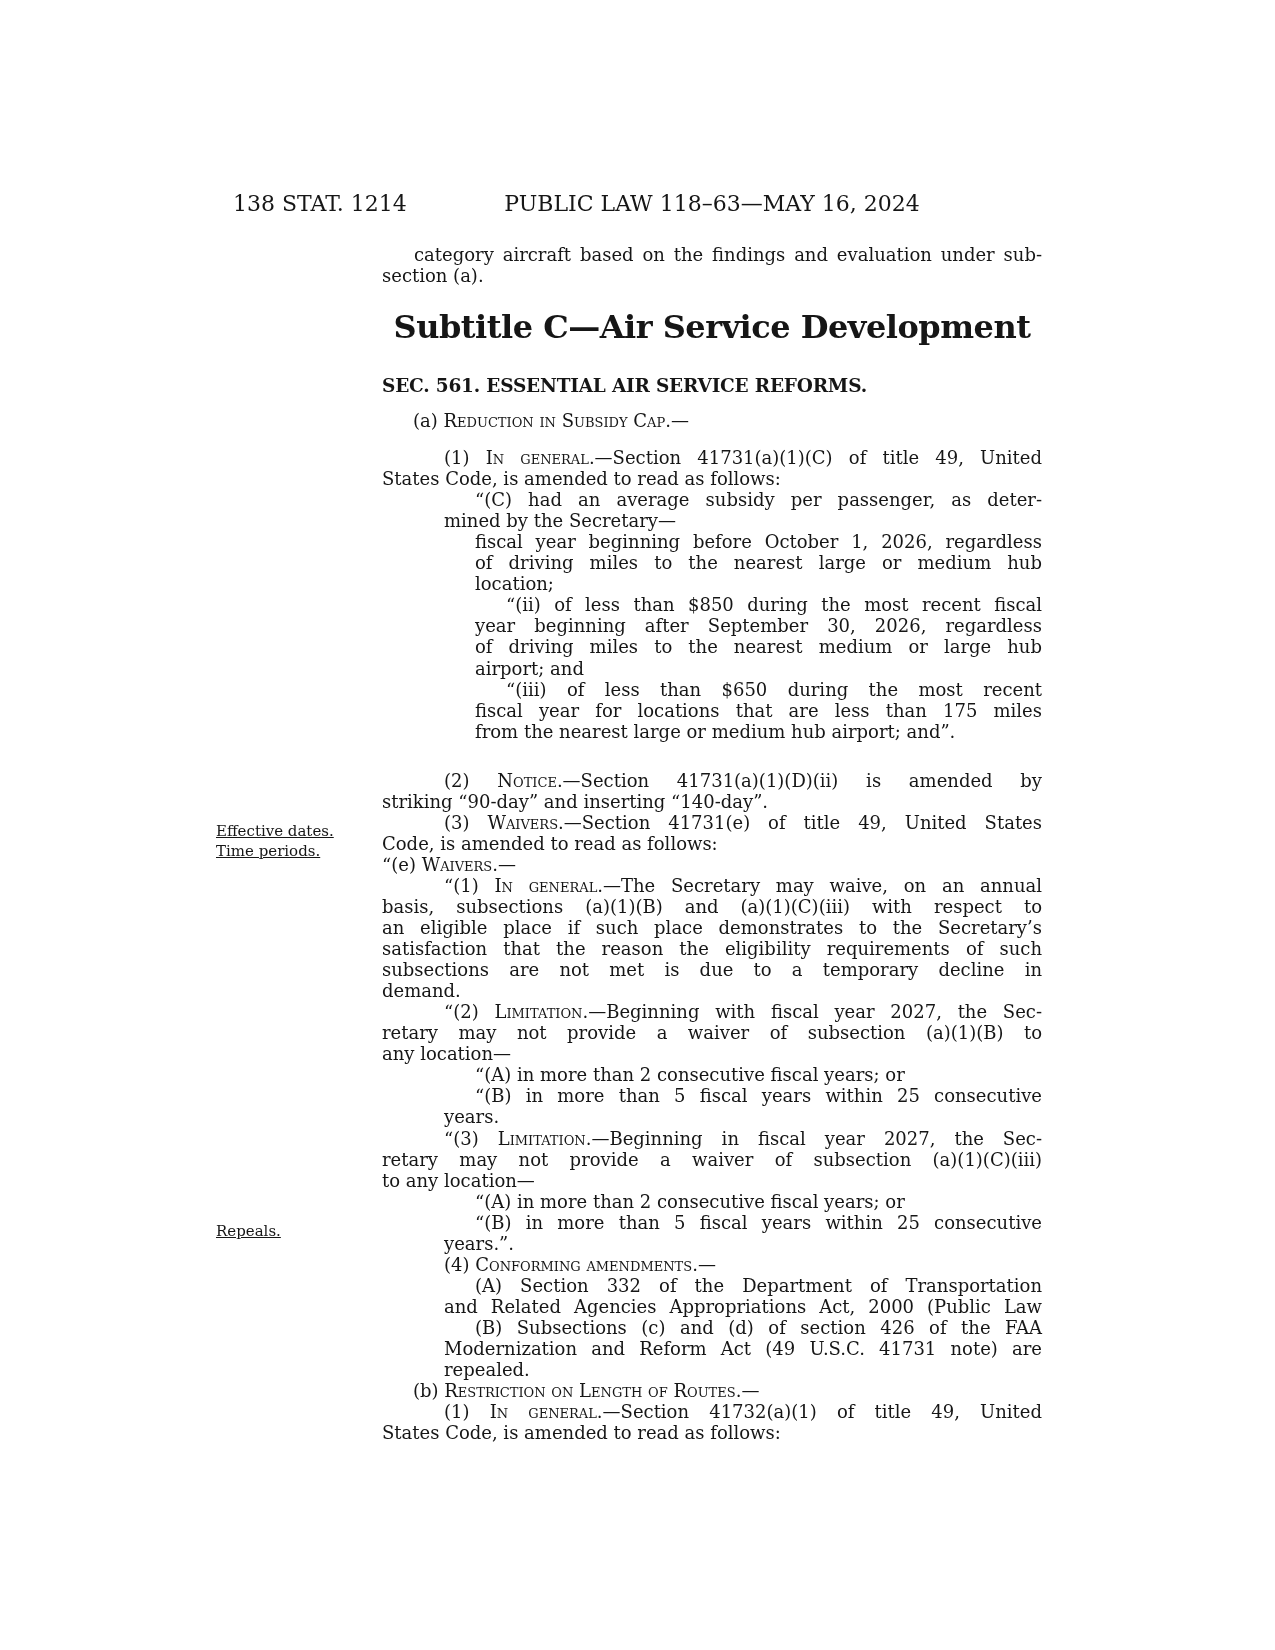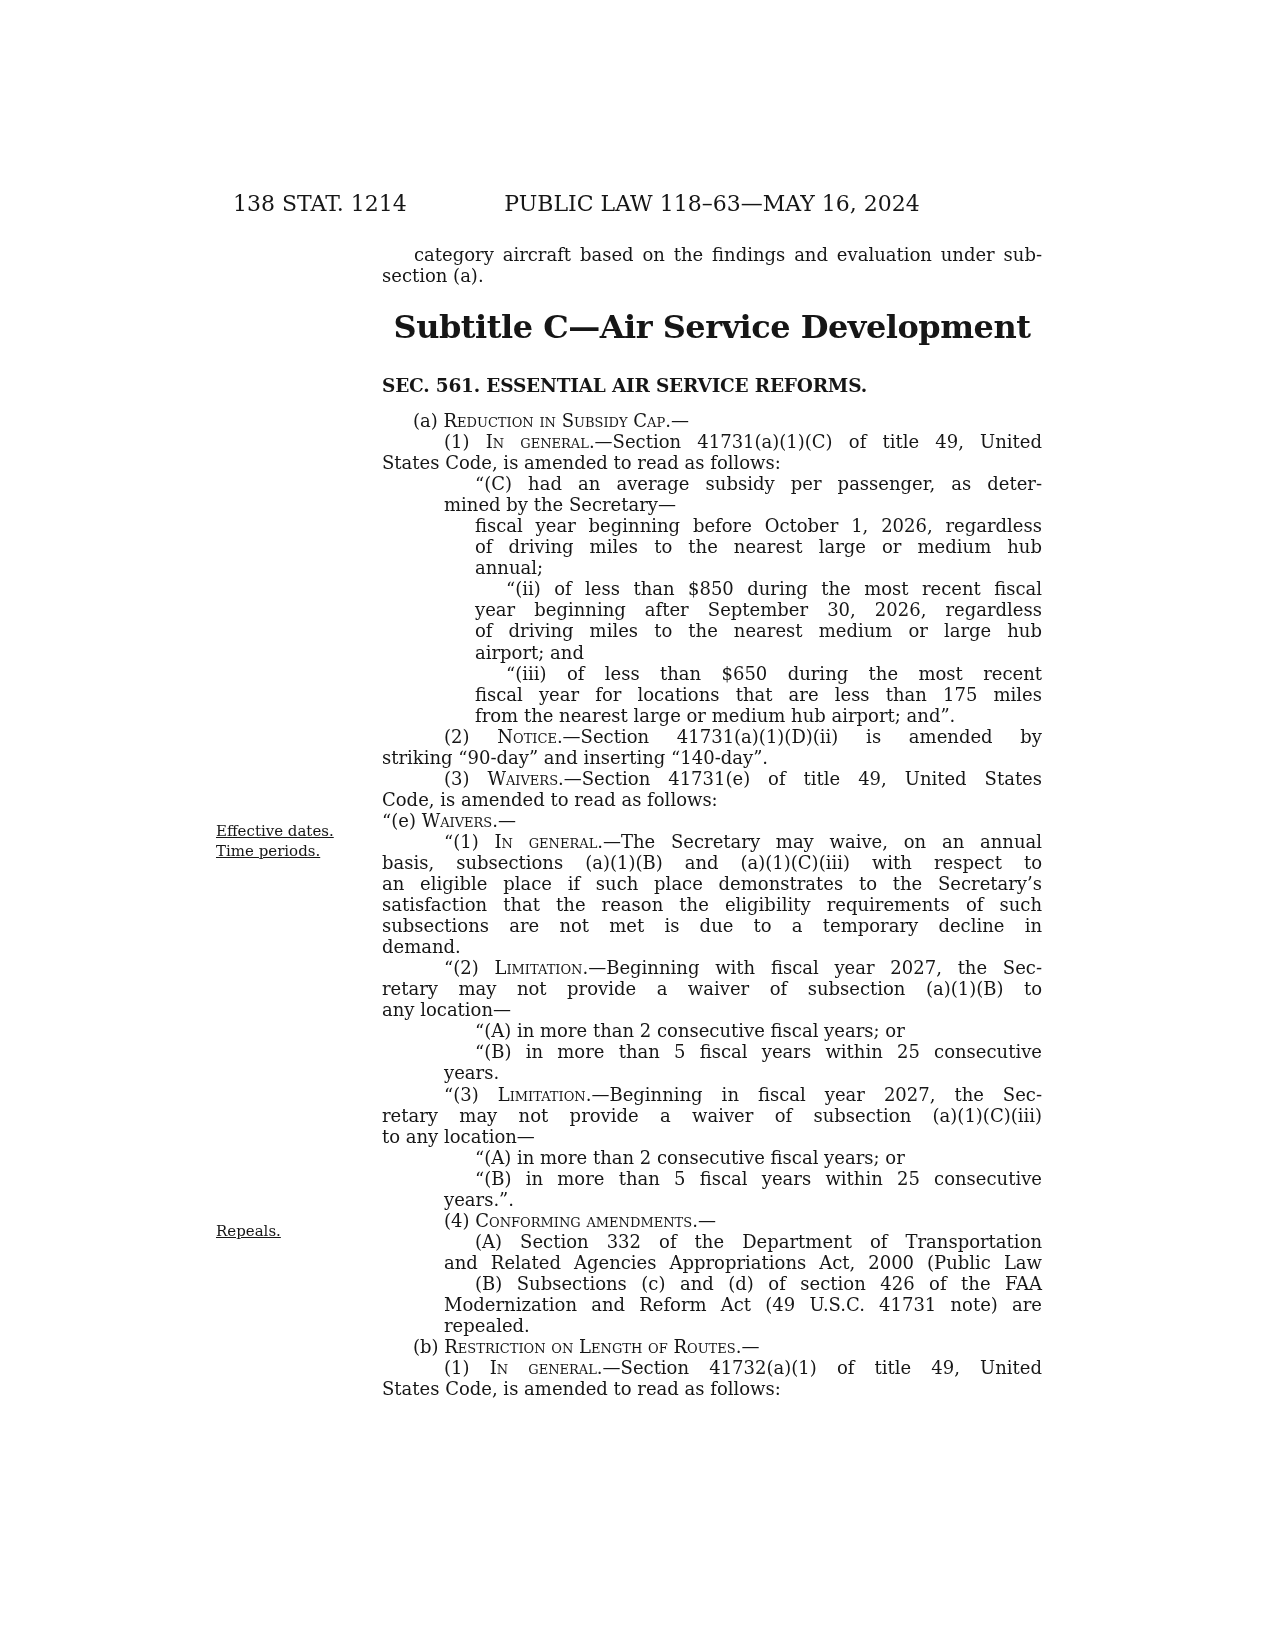--- a/index.html
+++ b/index.html
@@ -60,35 +60,35 @@
 <div id="intro-lines" class="abs">
     <div class="tline j" style="padding-left: 0px; margin-left: 32px;"><span>category aircraft based on the findings and evaluation under sub-</span></div>
     <div class="tline l" style="padding-left: 0px;"><span>section (a).</span></div>
   </div>
 
 <div id="subtitle-heading" class="abs">Subtitle C—Air Service Development</div>
 <div id="section-heading" class="abs">SEC. 561. ESSENTIAL AIR SERVICE REFORMS.</div>
 
 <div id="body-lines" class="abs">
     <div class="tline l" style="padding-left: 31px;"><span>(a) </span><span class="sc">Reduction in Subsidy Cap</span><span>.—</span></div>
-    <div class="tline j" style="padding-left: 62px;"><span>(1) </span><span class="sc">In general</span><span>.—Section 41731(a)(1)(C) of title 49, United</span></div>
+    <div class="tline j" style="padding-left: 62px; margin-top: 16px;"><span>(1) </span><span class="sc">In general</span><span>.—Section 41731(a)(1)(C) of title 49, United</span></div>
     <div class="tline l" style="padding-left: 0px;"><span>States Code, is amended to read as follows:</span></div>
     <div class="tline j" style="padding-left: 93px;"><span>“(C) had an average subsidy per passenger, as deter-</span></div>
     <div class="tline l" style="padding-left: 62px;"><span>mined by the Secretary—</span></div>
     <div class="tline j" style="padding-left: 93px;"><span>fiscal year beginning before October 1, 2026, regardless</span></div>
     <div class="tline j" style="padding-left: 93px;"><span>of driving miles to the nearest large or medium hub</span></div>
-    <div class="tline l" style="padding-left: 93px;"><span>annual;</span></div>
+    <div class="tline l" style="padding-left: 93px;"><span>location;</span></div>
     <div class="tline j" style="padding-left: 124px;"><span>“(ii) of less than $850 during the most recent fiscal</span></div>
     <div class="tline j" style="padding-left: 93px;"><span>year beginning after September 30, 2026, regardless</span></div>
     <div class="tline j" style="padding-left: 93px;"><span>of driving miles to the nearest medium or large hub</span></div>
     <div class="tline l" style="padding-left: 93px;"><span>airport; and</span></div>
     <div class="tline j" style="padding-left: 124px;"><span>“(iii) of less than $650 during the most recent</span></div>
     <div class="tline j" style="padding-left: 93px;"><span>fiscal year for locations that are less than 175 miles</span></div>
     <div class="tline l" style="padding-left: 93px;"><span>from the nearest large or medium hub airport; and”.</span></div>
-    <div class="tline j" style="padding-left: 62px;"><span>(2) </span><span class="sc">Notice</span><span>.—Section 41731(a)(1)(D)(ii) is amended by</span></div>
+    <div class="tline j" style="padding-left: 62px; margin-top: 28px;"><span>(2) </span><span class="sc">Notice</span><span>.—Section 41731(a)(1)(D)(ii) is amended by</span></div>
     <div class="tline l" style="padding-left: 0px;"><span>striking “90-day” and inserting “140-day”.</span></div>
     <div class="tline j" style="padding-left: 62px;"><span>(3) </span><span class="sc">Waivers</span><span>.—Section 41731(e) of title 49, United States</span></div>
     <div class="tline l" style="padding-left: 0px;"><span>Code, is amended to read as follows:</span></div>
     <div class="tline l" style="padding-left: 0px;"><span>“(e) </span><span class="sc">Waivers</span><span>.—</span></div>
     <div class="tline j" style="padding-left: 62px;"><span>“(1) </span><span class="sc">In general</span><span>.—The Secretary may waive, on an annual</span></div>
     <div class="tline j" style="padding-left: 0px;"><span>basis, subsections (a)(1)(B) and (a)(1)(C)(iii) with respect to</span></div>
     <div class="tline j" style="padding-left: 0px;"><span>an eligible place if such place demonstrates to the Secretary’s</span></div>
     <div class="tline j" style="padding-left: 0px;"><span>satisfaction that the reason the eligibility requirements of such</span></div>
     <div class="tline j" style="padding-left: 0px;"><span>subsections are not met is due to a temporary decline in</span></div>
     <div class="tline l" style="padding-left: 0px;"><span>demand.</span></div>

